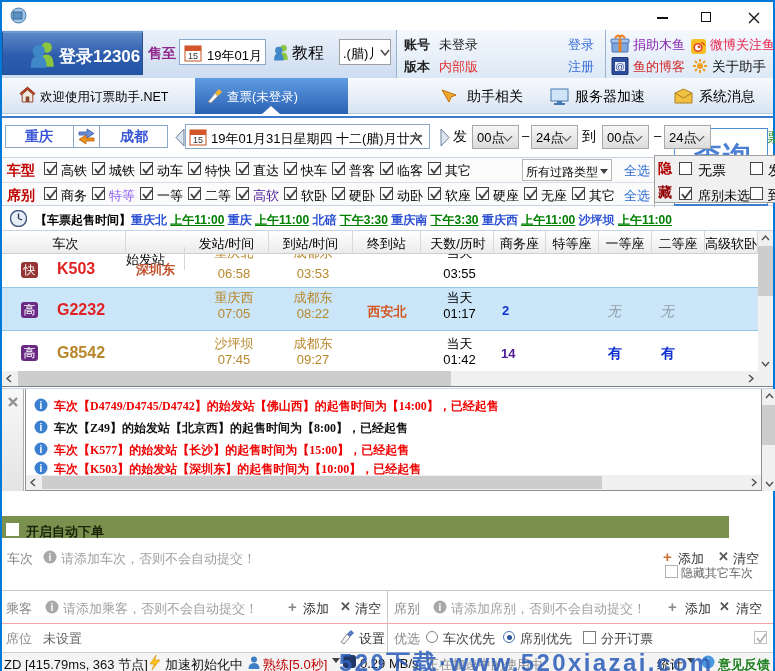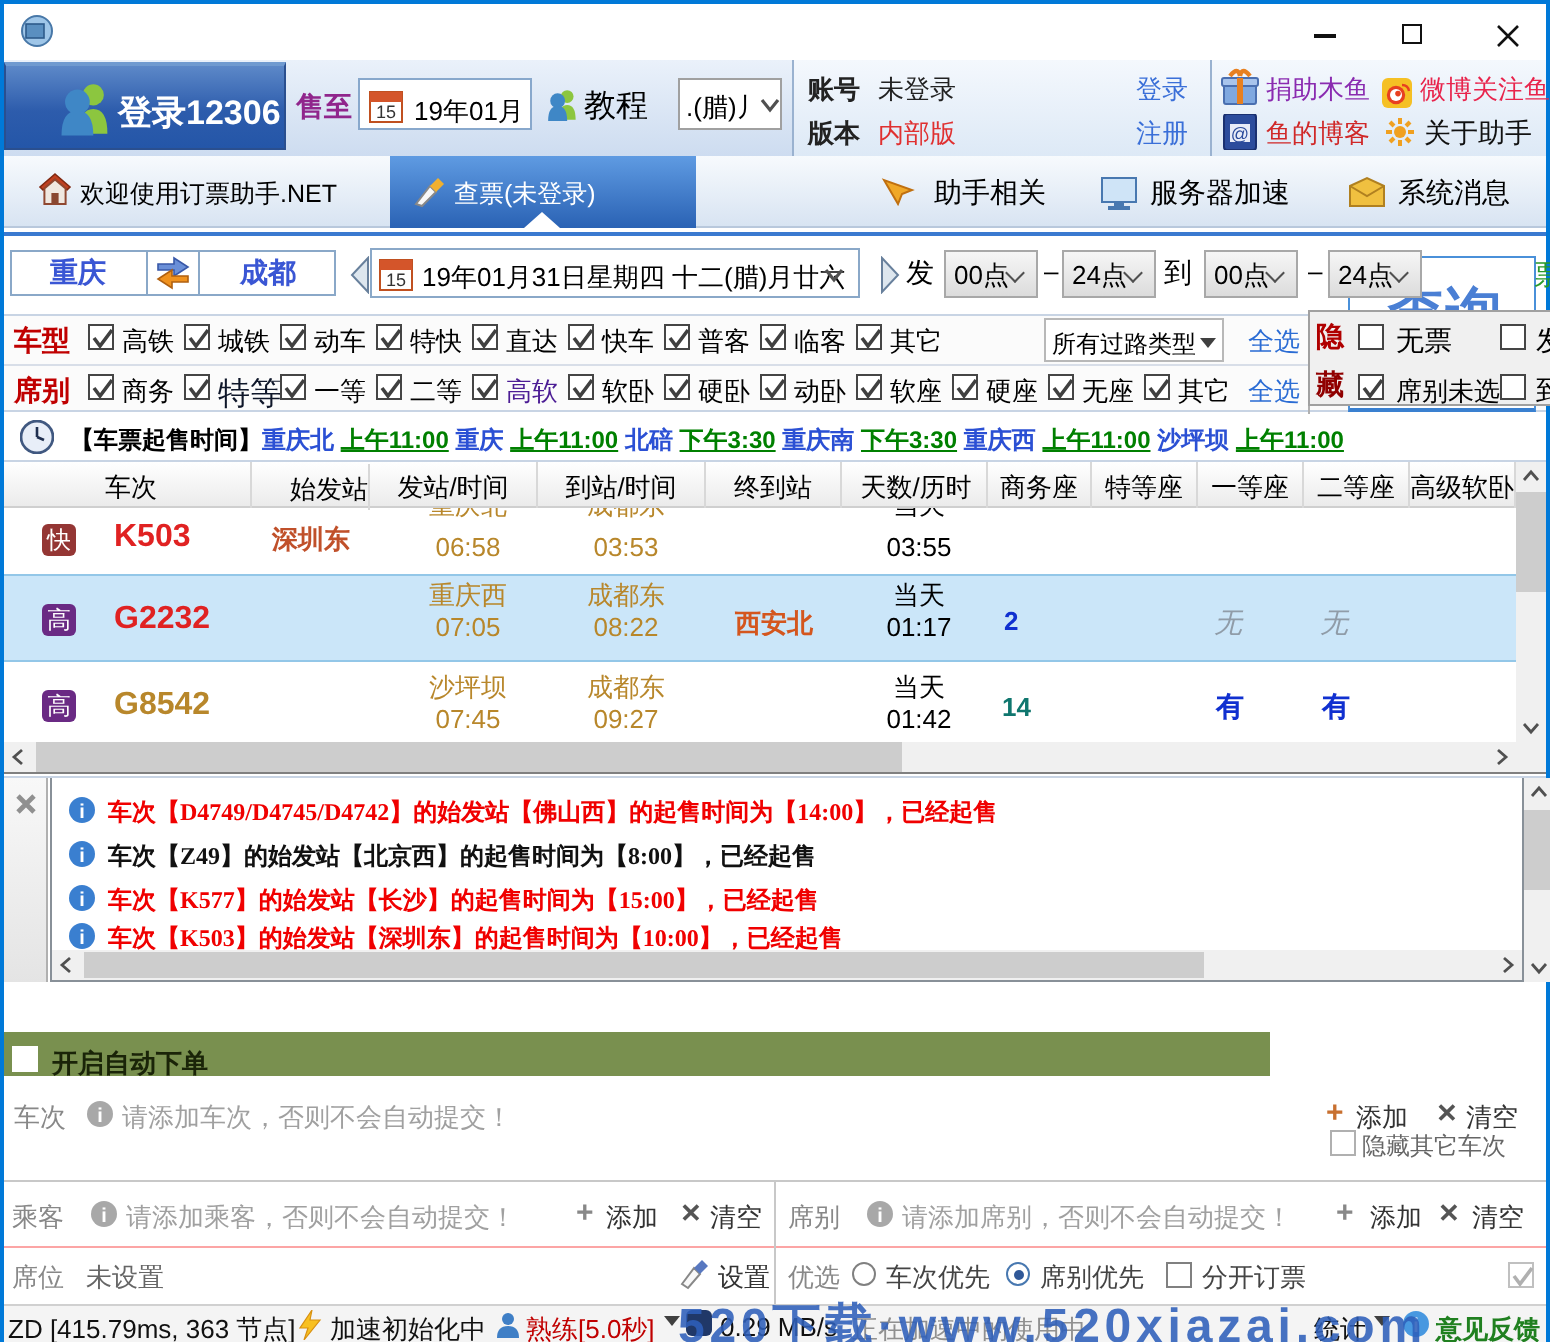--- a/index.html
+++ b/index.html
@@ -257,21 +257,21 @@
           <svg width="13" height="13">
             <path d="M2 6 L5 10 L11 2" stroke="#404040" stroke-width="1.8" fill="none"></path>
           </svg>
         </div>
         <div class="abs" style="left:59px;top:29px;font-size:13px;color:#000;white-space:nowrap;">商务</div>
         <div class="cb" style="left:90px;top:29px;">
           <svg width="13" height="13">
             <path d="M2 6 L5 10 L11 2" stroke="#404040" stroke-width="1.8" fill="none"></path>
           </svg>
         </div>
-        <div class="abs" style="left:107px;top:29px;font-size:16px;color:#0f172a;white-space:nowrap;">特等</div>
+        <div class="abs" style="left:107px;top:29px;font-size:13px;color:#8b5cf6;white-space:nowrap;">特等</div>
         <div class="cb" style="left:138px;top:29px;">
           <svg width="13" height="13">
             <path d="M2 6 L5 10 L11 2" stroke="#404040" stroke-width="1.8" fill="none"></path>
           </svg>
         </div>
         <div class="abs" style="left:155px;top:29px;font-size:13px;color:#000;white-space:nowrap;">一等</div>
         <div class="cb" style="left:186px;top:29px;">
           <svg width="13" height="13">
             <path d="M2 6 L5 10 L11 2" stroke="#404040" stroke-width="1.8" fill="none"></path>
           </svg>
@@ -352,21 +352,21 @@
         <circle cx="8.5" cy="8.5" r="8" fill="#e8eef8" stroke="#405880" stroke-width="1.4"></circle>
         <line x1="8.5" y1="8.5" x2="8.5" y2="3.5" stroke="#203050" stroke-width="1.3"></line>
         <line x1="8.5" y1="8.5" x2="12" y2="10" stroke="#203050" stroke-width="1.3"></line>
       </svg>
  <div class="abs" style="left:33px;top:6px;font-size:12px;font-weight:bold;color:#000;white-space:nowrap;">【车票起售时间】<span class="st-blue">重庆北</span> <span class="gr-time">上午11:00</span> <span class="st-blue">重庆</span> <span class="gr-time">上午11:00</span> <span class="st-blue">北碚</span> <span class="gr-time">下午3:30</span> <span class="st-blue">重庆南</span> <span class="gr-time">下午3:30</span> <span class="st-blue">重庆西</span> <span class="gr-time">上午11:00</span> <span class="st-blue">沙坪坝</span> <span class="gr-time">上午11:00</span></div>
 </div>
 
 <div class="abs" id="table" style="left:0;top:229px;width:771px;height:156px;background:#fff;overflow:hidden;">
  <div class="abs" id="thead" style="left:0;top:0;width:756px;height:23px;background:linear-gradient(#ffffff,#ebebeb);border-bottom:1px solid #cfcfcf;">
         <div class="abs" style="left:4px;top:0;width:120px;height:23px;border-right:1px solid #d8d8d8;font-size:13px;color:#000;text-align:center;padding-top:4px;overflow:hidden;white-space:nowrap;">车次</div>
-        <div class="abs" style="left:124px;top:1px;width:59px;height:23px;border-right:1px solid #d8d8d8;font-size:13px;color:#000;text-align:right;padding-top:4px;overflow:hidden;white-space:nowrap;">始发站</div>
+        <div class="abs" style="left:124px;top:16px;width:59px;height:23px;border-right:1px solid #d8d8d8;font-size:13px;color:#000;text-align:left;padding-top:4px;overflow:hidden;white-space:nowrap;">始发站</div>
         <div class="abs" style="left:183px;top:0;width:84px;height:23px;border-right:1px solid #d8d8d8;font-size:13px;color:#000;text-align:center;padding-top:4px;overflow:hidden;white-space:nowrap;">发站/时间</div>
         <div class="abs" style="left:267px;top:0;width:84px;height:23px;border-right:1px solid #d8d8d8;font-size:13px;color:#000;text-align:center;padding-top:4px;overflow:hidden;white-space:nowrap;">到站/时间</div>
         <div class="abs" style="left:351px;top:0;width:68px;height:23px;border-right:1px solid #d8d8d8;font-size:13px;color:#000;text-align:center;padding-top:4px;overflow:hidden;white-space:nowrap;">终到站</div>
         <div class="abs" style="left:421px;top:0;width:71px;height:23px;border-right:1px solid #d8d8d8;font-size:13px;color:#000;text-align:center;padding-top:4px;overflow:hidden;white-space:nowrap;">天数/历时</div>
         <div class="abs" style="left:492px;top:0;width:52px;height:23px;border-right:1px solid #d8d8d8;font-size:13px;color:#000;text-align:center;padding-top:4px;overflow:hidden;white-space:nowrap;">商务座</div>
         <div class="abs" style="left:544px;top:0;width:53px;height:23px;border-right:1px solid #d8d8d8;font-size:13px;color:#000;text-align:center;padding-top:4px;overflow:hidden;white-space:nowrap;">特等座</div>
         <div class="abs" style="left:597px;top:0;width:53px;height:23px;border-right:1px solid #d8d8d8;font-size:13px;color:#000;text-align:center;padding-top:4px;overflow:hidden;white-space:nowrap;">一等座</div>
         <div class="abs" style="left:650px;top:0;width:53px;height:23px;border-right:1px solid #d8d8d8;font-size:13px;color:#000;text-align:center;padding-top:4px;overflow:hidden;white-space:nowrap;">二等座</div>
         <div class="abs" style="left:703px;top:0;width:53px;height:23px;border-right:1px solid #d8d8d8;font-size:13px;color:#000;text-align:center;padding-top:4px;overflow:hidden;white-space:nowrap;">高级软卧</div>
       </div>
@@ -392,21 +392,21 @@
   <div class="abs" style="left:500px;top:15px;font-size:13px;font-weight:bold;color:#1030d0;">2</div>
   <div class="abs" style="left:605px;top:15px;font-size:14px;font-style:italic;color:#909ca8;">无</div>
   <div class="abs" style="left:658px;top:15px;font-size:14px;font-style:italic;color:#909ca8;">无</div>
  </div>
  <div class="abs" id="row3" style="left:0;top:100px;width:756px;height:40px;">
   <div class="abs" style="left:19px;top:14px;width:17px;height:16px;background:#6a2a84;border-radius:3px;color:#fff;font-size:12px;text-align:center;line-height:16px;">高</div>
   <div class="abs" style="left:55px;top:13px;font-size:16px;font-weight:bold;color:#b8872b;">G8542</div>
   <div class="abs" style="left:190px;top:5px;width:84px;text-align:center;font-size:13px;color:#b8872b;line-height:16px;">沙坪坝<br>07:45</div>
   <div class="abs" style="left:269px;top:5px;width:84px;text-align:center;font-size:13px;color:#b8872b;line-height:16px;">成都东<br>09:27</div>
   <div class="abs" style="left:421px;top:5px;width:73px;text-align:center;font-size:13px;color:#000;line-height:16px;">当天<br>01:42</div>
-  <div class="abs" style="left:499px;top:15px;font-size:13px;font-weight:bold;color:#0f766e;text-align:right;">14</div>
+  <div class="abs" style="left:499px;top:15px;font-size:13px;font-weight:bold;color:#4c1d95;text-align:right;">14</div>
   <div class="abs" style="left:606px;top:14px;font-size:14px;font-weight:bold;color:#1030d0;">有</div>
   <div class="abs" style="left:659px;top:14px;font-size:14px;font-weight:bold;color:#1030d0;">有</div>
  </div>
 
  <div class="abs" style="left:756px;top:0;width:15px;height:140px;background:#f0f0f0;">
   <div class="abs" style="left:0;top:0;width:15px;height:15px;"><svg width="15" height="15">
             <path d="M4 9 L7.5 5 L11 9" stroke="#505050" stroke-width="1.4" fill="none"></path>
           </svg></div>
   <div class="abs" style="left:0;top:15px;width:15px;height:50px;background:#cdcdcd;"></div>
   <div class="abs" style="left:0;top:125px;width:15px;height:15px;"><svg width="15" height="15">
@@ -465,21 +465,21 @@
             <path d="M4 9 L7.5 5 L11 9" stroke="#505050" stroke-width="1.4" fill="none"></path>
           </svg></div>
   <div class="abs" style="left:0;top:16px;width:15px;height:40px;background:#cdcdcd;"></div>
   <div class="abs" style="left:0;top:87px;width:15px;height:15px;"><svg width="15" height="15">
             <path d="M4 6 L7.5 10 L11 6" stroke="#505050" stroke-width="1.4" fill="none"></path>
           </svg></div>
  </div>
 </div>
 
 
-<div class="abs" id="greenbar" style="left:0;top:514px;width:633px;height:22px;background:#79904f;">
+<div class="abs" id="greenbar" style="left:0;top:514px;width:727px;height:22px;background:#79904f;">
  <div class="abs" style="left:4px;top:7px;width:13px;height:13px;background:#fff;"></div>
  <div class="abs" style="left:24px;top:7px;font-size:13px;font-weight:bold;color:#1a2408;">开启自动下单</div>
 </div>
 
 <div class="abs" id="checi" style="left:0;top:536px;width:771px;height:53px;background:#fff;border-bottom:1px solid #c8c8c8;">
  <div class="abs" style="left:5px;top:12px;font-size:13px;color:#888;">车次</div>
  <svg class="abs" style="left:41px;top:12px" width="14" height="14">
         <circle cx="7" cy="7" r="6.5" fill="#a8a8a8"></circle>
         <text x="7" y="11" font-size="10" font-weight="bold" text-anchor="middle" fill="#fff" font-family="Liberation Serif">i</text>
       </svg>

